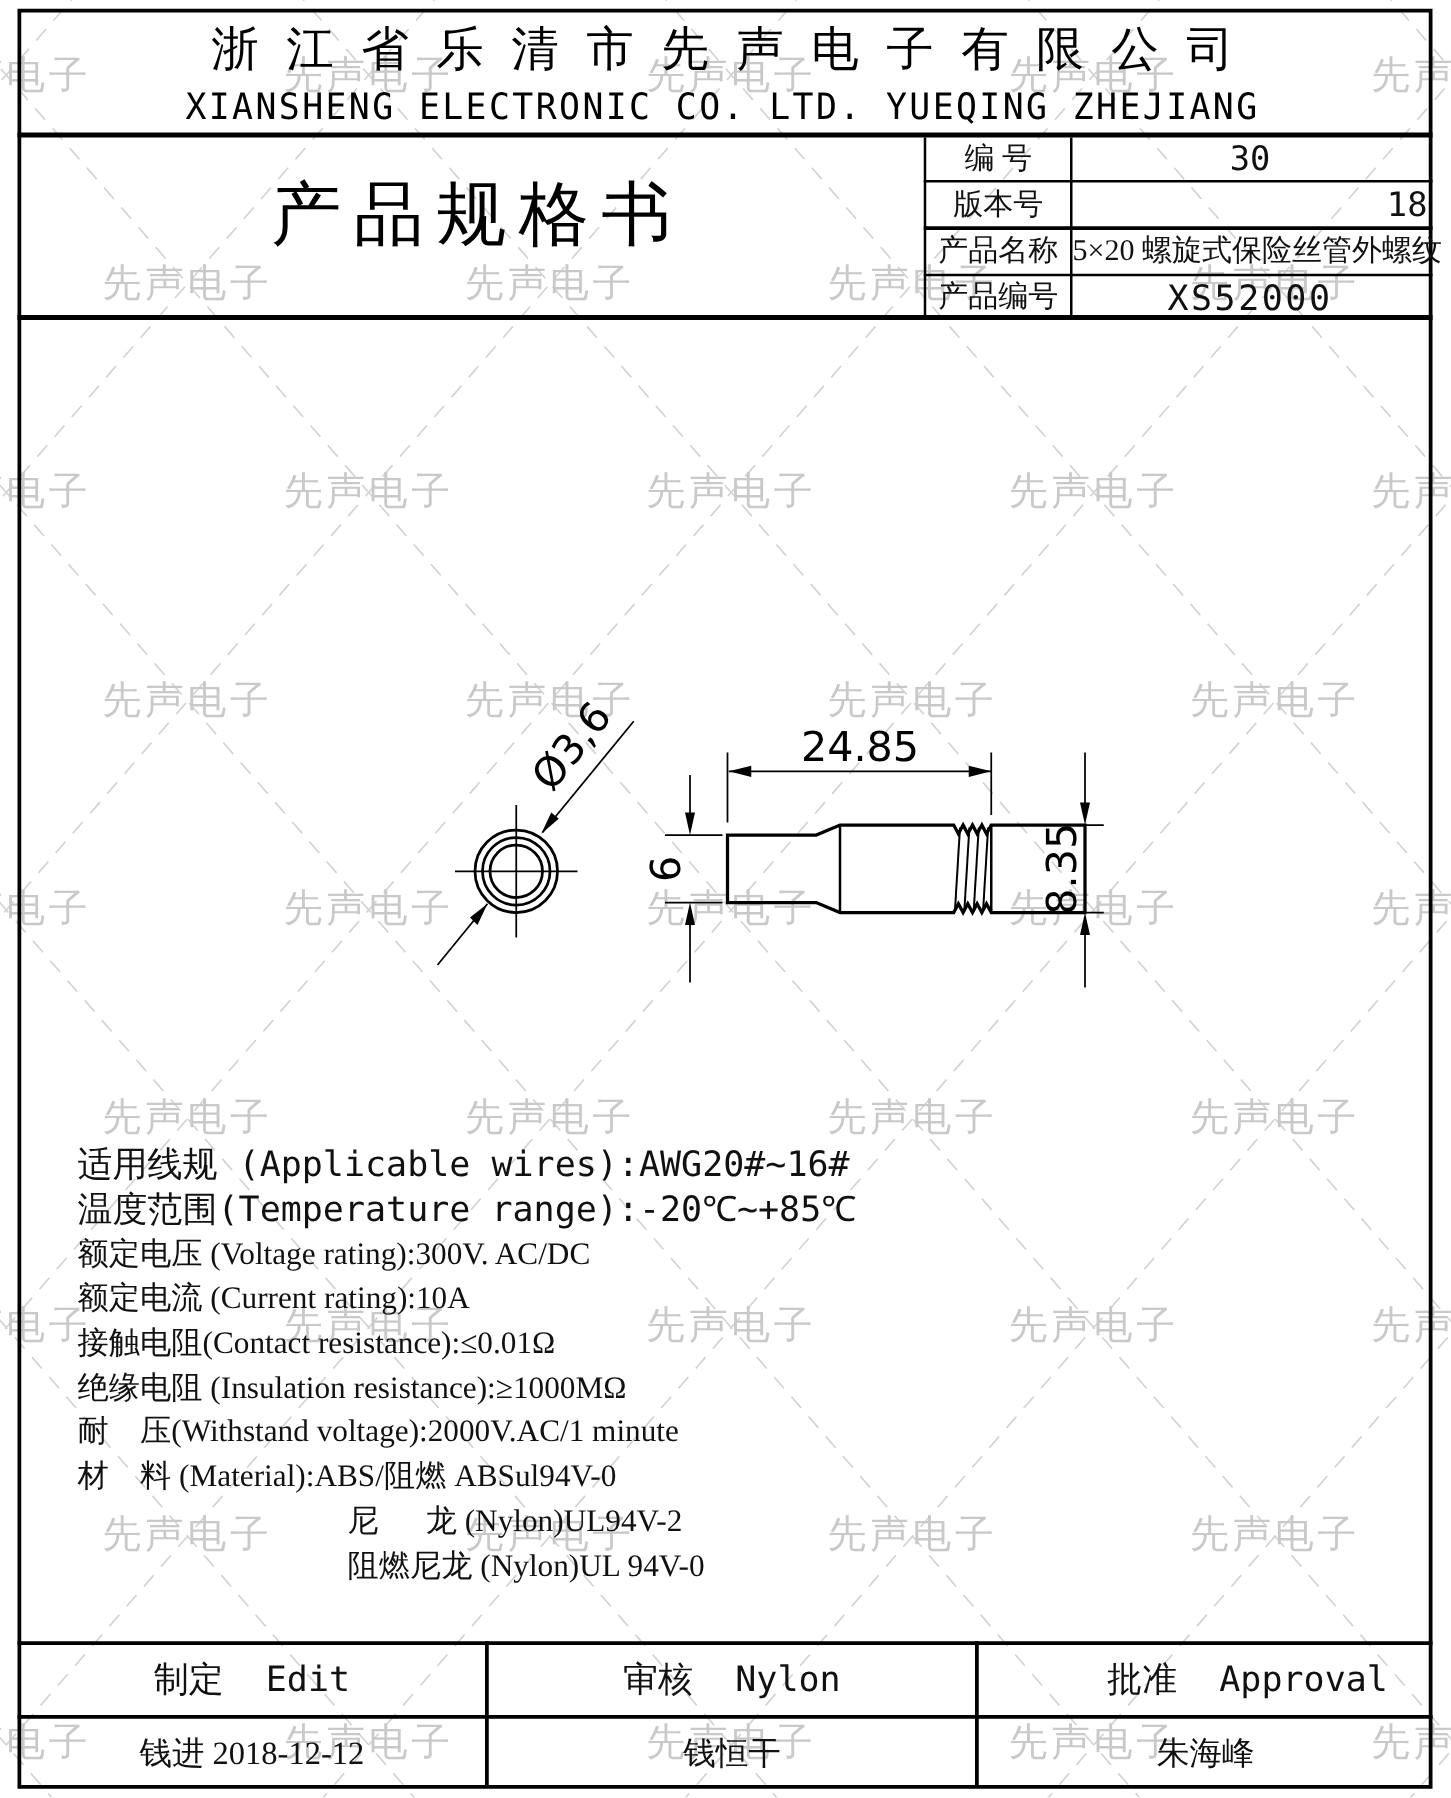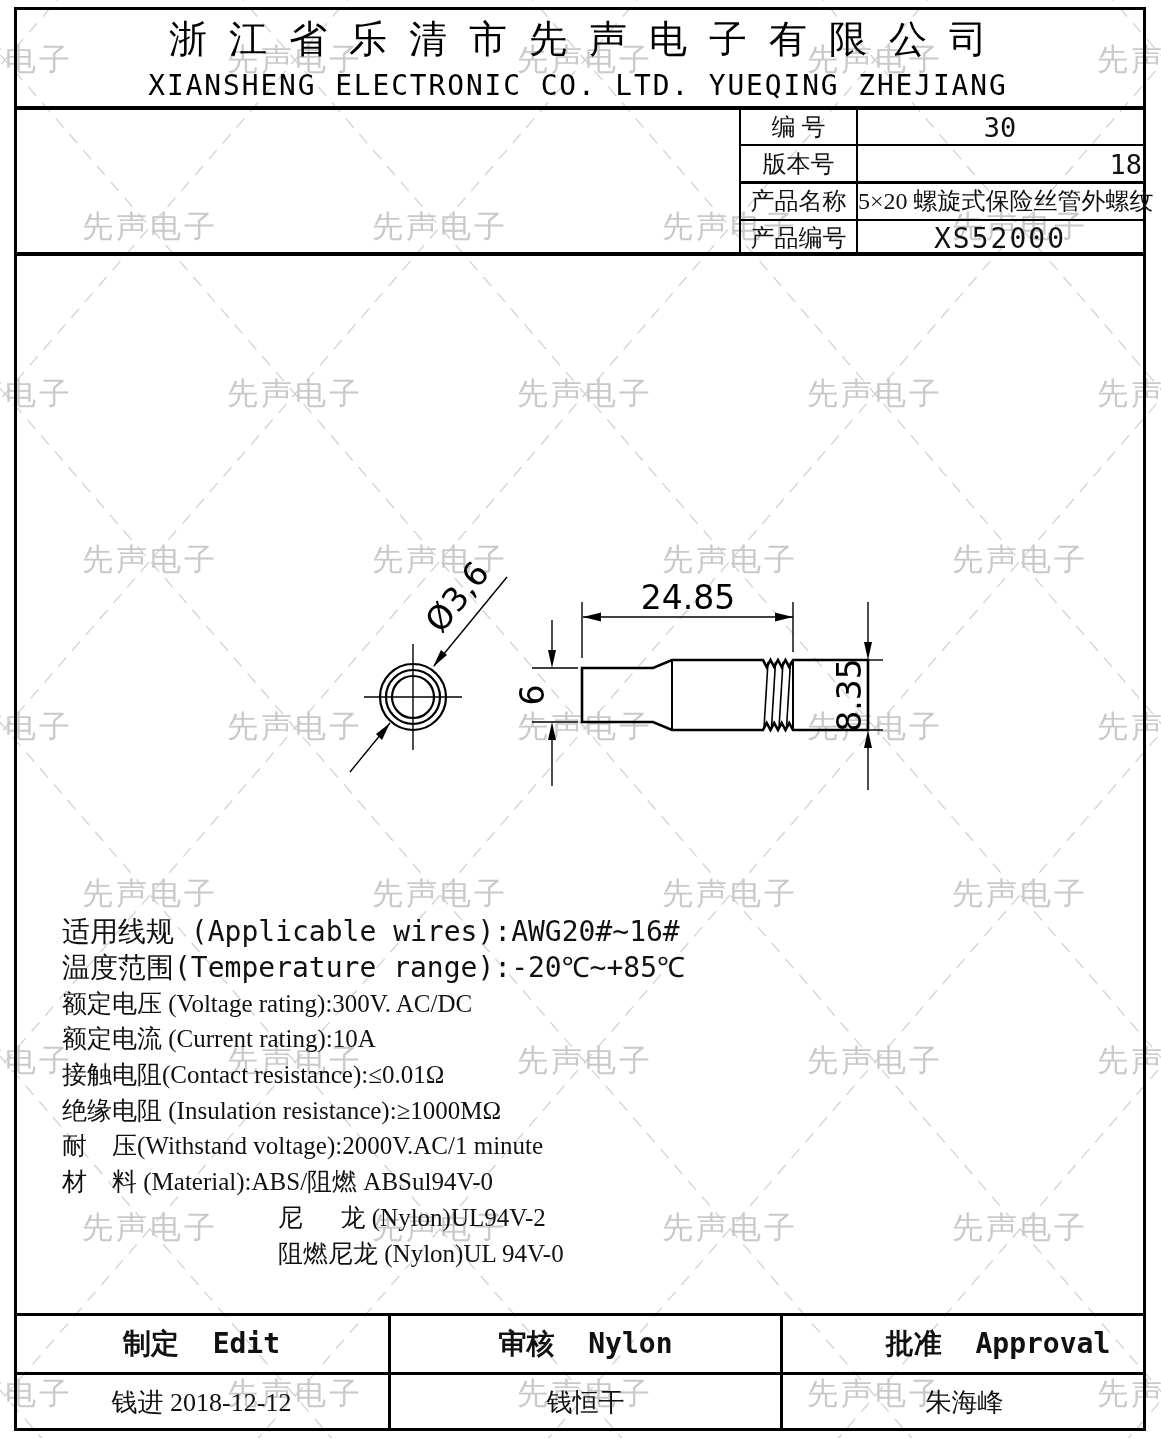--- a/index.html
+++ b/index.html
@@ -21,21 +21,21 @@
                 text-indent:22px; color:#000; }
   .company-en { left:15px; top:68px; width:1126px; font-size:29px; letter-spacing:2px;
                 transform:scaleX(0.96); color:#000; }
   .doc-title  { left:15px; top:134px; width:724px; font-size:56px; letter-spacing:10px;
                 text-indent:10px; color:#000; }
   .tb-label { left:739px; width:119px; font-size:24px; line-height:33px; height:33px; }
   .tb-value { left:858px; width:284px; line-height:33px; height:33px; }
   .spec { left:62px; font-size:25px; line-height:31px; height:31px; z-index:3; }
   .spec-cad { font-family:"DejaVu Sans Mono","Liberation Mono",monospace; font-size:28px; }
   .spec-indent { left:278px;font-family:Liberation Serif, serif; }
-  .foot-label { top:1328px; font-size:28px; line-height:32px;font-weight:bold; }
+  .foot-label { top:1328px; font-size:28px; line-height:32px; }
   .foot-value { top:1388px; font-size:26px; line-height:30px; }
   #drawing { position:absolute; left:280px; top:540px; width:630px; height:270px; z-index:2; }
   .dwg-dim-text { font-family:"DejaVu Sans","Liberation Sans",sans-serif; font-size:33px; fill:#000; }
 </style>
 </head>
 <body>
 
 <div class="page">
 
   <svg id="wm-layer">
@@ -119,20 +119,21 @@
       <text x="875" y="1404.4" class="wm-text" fill="#c9c9c9">先声电子</text>
       <text x="1165" y="1404.4" class="wm-text" fill="#c9c9c9">先声电子</text>
     </svg>
 
   <div class="outer-border"></div>
 
   <div class="txt center company-cn">浙江省乐清市先声电子有限公司</div>
   <div class="txt center company-en cad">XIANSHENG ELECTRONIC CO. LTD. YUEQING ZHEJIANG</div>
   <div class="line" style="left:14px; top:106px; width:1132px; height:4px;"></div>
 
+  <div class="txt center doc-title">产品规格书</div>
 
   <div class="line" style="left:739px; top:110px; width:2px; height:146px;"></div>
   <div class="line" style="left:856px; top:110px; width:2px; height:146px;"></div>
   <div class="line" style="left:739px; top:144px; width:407px; height:2px;"></div>
   <div class="line" style="left:739px; top:181px; width:407px; height:3px;"></div>
   <div class="line" style="left:739px; top:219px; width:407px; height:2px;"></div>
   <div class="line" style="left:14px; top:252px; width:1132px; height:4px;"></div>
 
   <div class="txt center serif tb-label" style="top:111px;">编 号</div>
   <div class="txt center serif tb-label" style="top:148px;">版本号</div>

